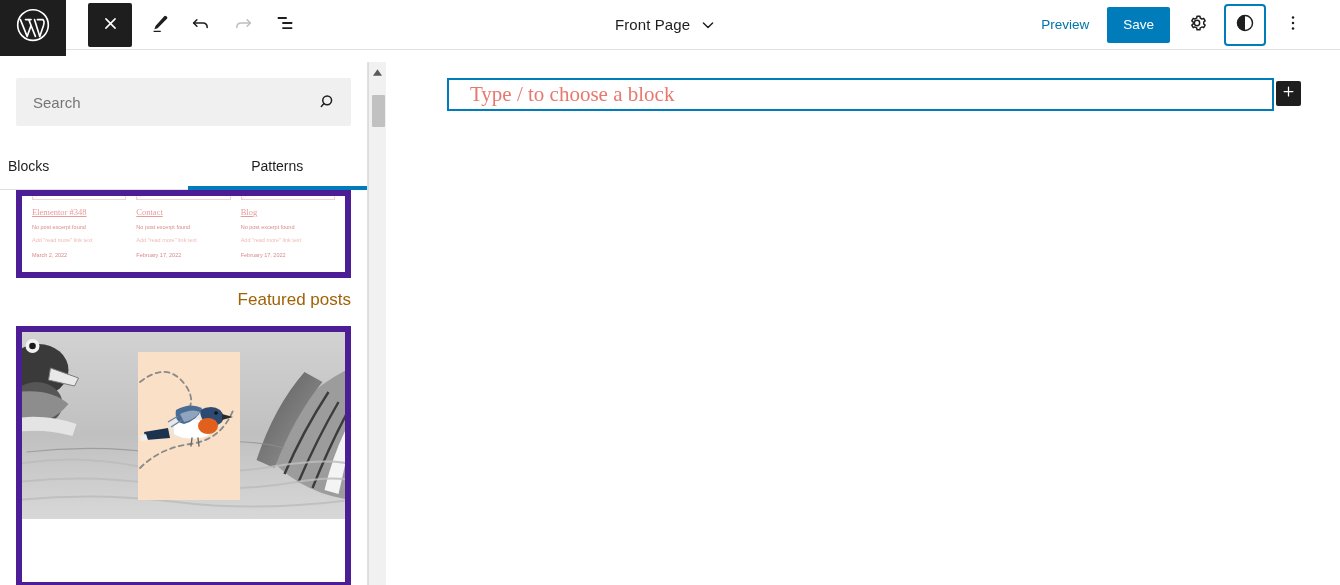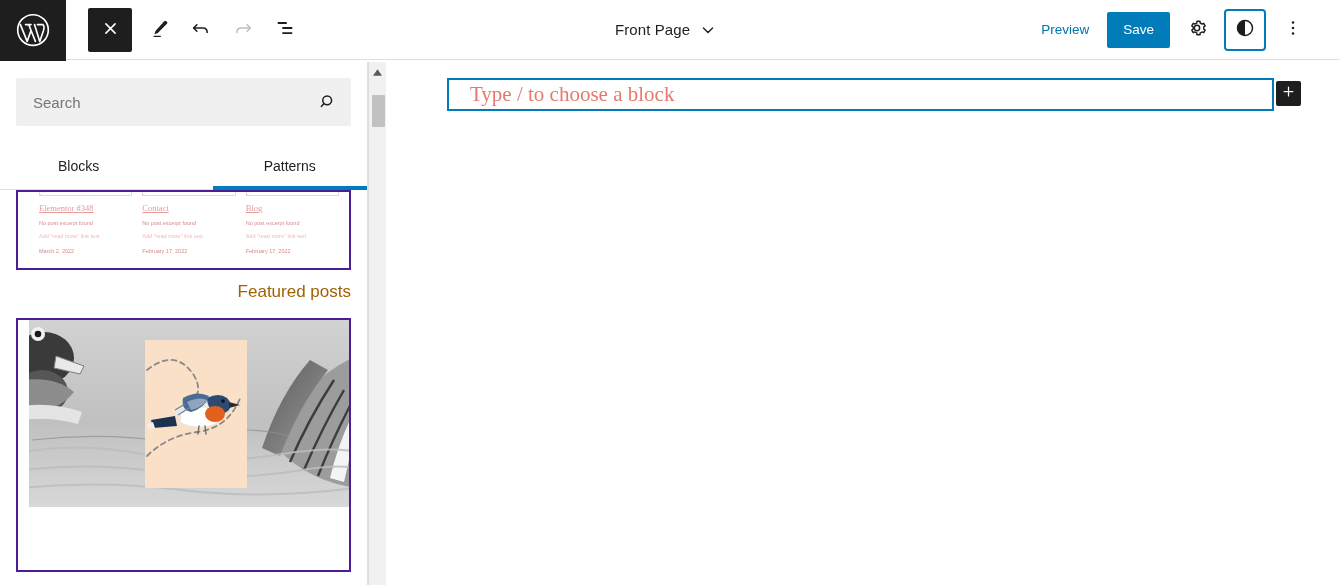--- a/index.html
+++ b/index.html
@@ -7,21 +7,21 @@
     width: 1340px; height: 585px;
     overflow: hidden;
     background: #ffffff;
     font-family: "Liberation Sans", sans-serif;
     -webkit-font-smoothing: antialiased;
   }
 
   
   .topbar {
     position: absolute; top: 0; left: 0;
-    width: 1340px; height: 60px;
+    width: 1340px; height: 50px;
     background: #ffffff;
     border-bottom: 1px solid #e0e0e0;
     display: flex; align-items: center;
   }
   .wp-logo-box {
     width: 66px; height: 62px;
     background: #1e1e1e;
     display: flex; align-items: center; justify-content: center;
     flex: none;
     cursor: pointer;
@@ -150,41 +150,40 @@
     flex: 1;
     display: flex; align-items: center;
     font-size: 14px;
     color: #1e1e1e;
     cursor: pointer;
     position: relative;
     background: transparent;
     border: none;
     font-family: "Liberation Sans", sans-serif;
   }
-  .tab.left-tab { justify-content: flex-start; padding-left: 18px; margin-left: 40px; }
+  .tab.left-tab { justify-content: flex-start; padding-left: 8px; }
   .tab.right-tab { justify-content: center; }
   .tab.active::after {
     content: "";
     position: absolute;
     left: 0; right: 0; bottom: -1px;
     height: 4px;
     background: #007cba;
   }
 
   .pattern-list {
     position: relative;
     overflow: hidden;
     height: 395px;
   }
   .pattern-item { padding: 0 16px; }
   .pattern-preview {
-    border: 2px solid #4c1d95;
+    border: 6px solid #4c1d95;
     background: #fff;
     overflow: hidden;
-    padding-left: 11px;
   }
   .pattern-label {
     text-align: right;
     font-size: 17px;
     color: #a16207;
     padding: 12px 0 16px;
   }
 
   
   .query-card {

